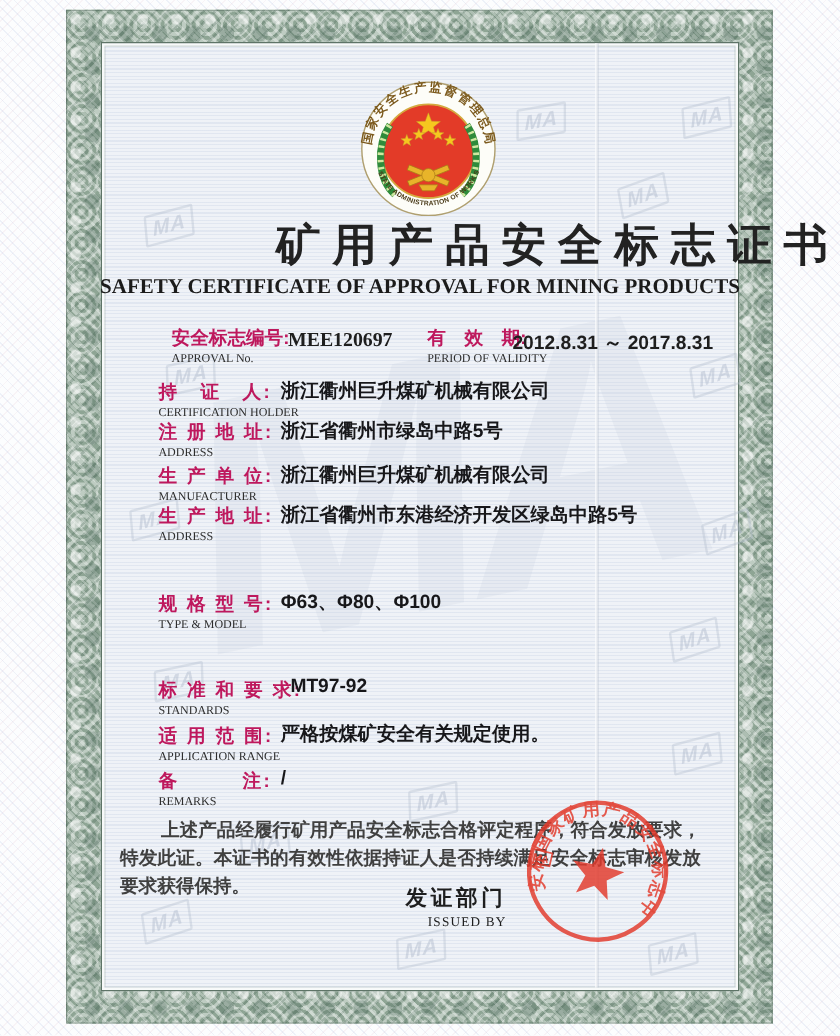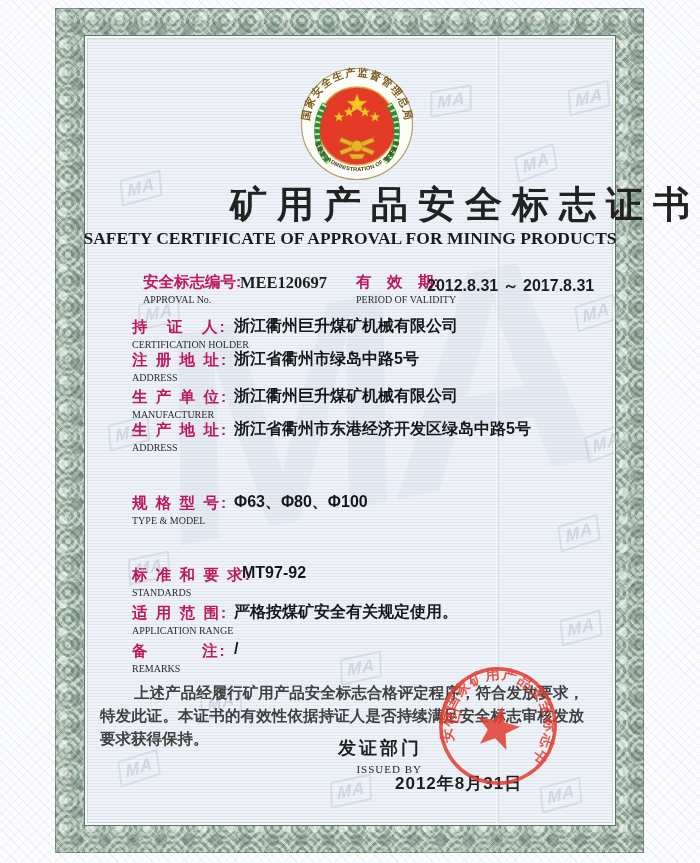--- a/index.html
+++ b/index.html
@@ -199,21 +199,20 @@
       <div class="lab-en">REMARKS</div>
       <div class="fvalue val">/</div>
     </div>
 
     <div class="declaration">上述产品经履行矿用产品安全标志合格评定程序，符合发放要求，特发此证。本证书的有效性依据持证人是否持续满足安全标志审核发放要求获得保持。</div>
 
     <div class="issued">
       <div class="zh">发证部门</div>
       <div class="en">ISSUED BY</div>
     </div>
-    <div class="issue-date">2012年8月31日</div>
 
     <svg class="seal" viewBox="0 0 140 140">
       <defs>
         <path id="sealArc" d="M 31.5,97 A 47,47 0 1 1 108.5,97"></path>
       </defs>
       <circle cx="70" cy="70" r="57" fill="none" stroke="#e23a2b" stroke-width="3.6" opacity="0.92"></circle>
       <path d="M70,50 l5.6,15.2 16.2,0.6 -12.7,10 4.5,15.6 -13.6,-8.9 -13.6,8.9 4.5,-15.6 -12.7,-10 16.2,-0.6 z" fill="#e23a2b" opacity="0.92"></path>
       <g opacity="0.92">
         <rect x="13" y="64" width="17" height="11" fill="none" stroke="#e23a2b" stroke-width="1.4"></rect>
         <text x="15" y="73" font-size="8.5" font-weight="bold" fill="#e23a2b">MA</text>

